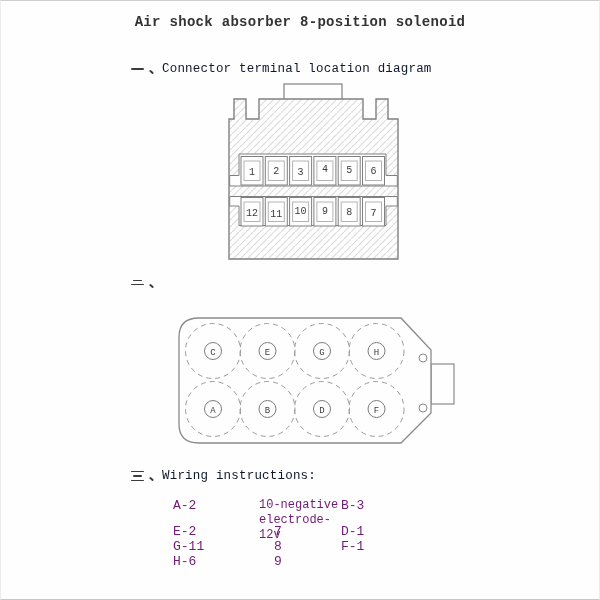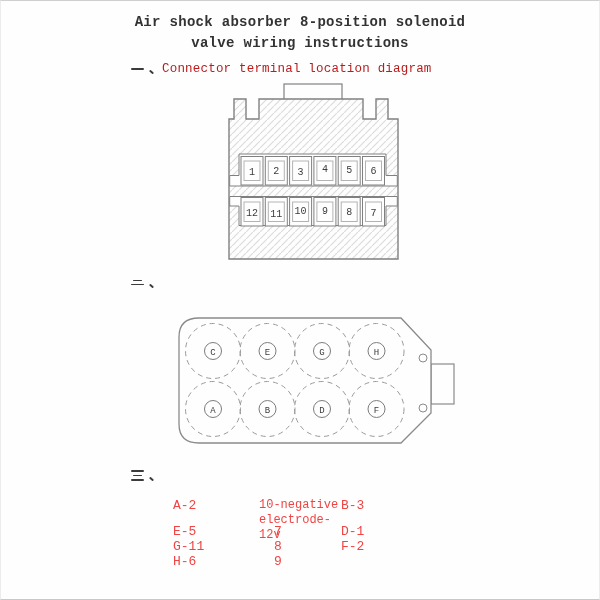--- a/index.html
+++ b/index.html
@@ -11,52 +11,51 @@
     font-family:"Liberation Mono","DejaVu Sans Mono",monospace;
     color:#3b3b3b;
     box-sizing:border-box;
   }
   .title{
     position:absolute;left:0;top:11px;width:100%;
     text-align:center;font-size:14px;font-weight:bold;
     line-height:21px;letter-spacing:.3px;color:#333;
   }
   .heading{
-    position:absolute;font-size:12.5px;letter-spacing:.2px;color:#b91c1c;
+    position:absolute;font-size:12.5px;letter-spacing:.2px;color:#0f172a;
     white-space:nowrap;display:flex;align-items:center;
   }
   
   .cjk{display:inline-flex;flex-direction:column;justify-content:center;
        width:13px;height:13px;margin-right:3px;}
   .cjk .bar{height:1.6px;background:#3b3b3b;border-radius:1px;margin:1.4px 0;}
   .cjk .bar.short{width:9px;margin-left:2px;}
   .dun{display:inline-block;width:5px;height:2px;background:#3b3b3b;
        transform:rotate(40deg);margin:6px 8px 0 2px;border-radius:1px;}
   svg{position:absolute;overflow:visible;}
   svg text{font-family:"Liberation Mono","DejaVu Sans Mono",monospace;fill:#3b3b3b;}
   .wiring{
     position:absolute;left:172px;top:497px;
     display:grid;grid-template-columns:86px 82px 112px;
-    font-size:13px;color:#ef4444;font-family:Liberation Mono, monospace;
+    font-size:13px;color:#701a75;font-family:Liberation Mono, monospace;
   }
   .wiring .cell{height:15px;line-height:15px;}
   .wiring .r1{height:26px;}
   .wiring .c3{padding-left:15px;}
   .small2{font-size:12px;line-height:9.5px;text-align:left;width:88px;
           padding-left:0!important;letter-spacing:0;}
   .small2 span{display:block;}
 </style>
 </head>
 <body>
 
 <div id="page">
 
   <div class="title">
     <div>Air shock absorber 8-position solenoid</div>
-    <div>valve wiring instructions</div>
   </div>
 
   <div class="heading" style="left:130px;top:61px;">
     <span class="cjk">
         <span class="bar"></span>
       </span>
     <span class="dun"></span>
     <span>Connector terminal location diagram</span>
   </div>
 
@@ -208,35 +207,36 @@
     </g>
   </svg>
 
   <div class="heading" style="left:130px;top:468px;">
     <span class="cjk">
         <span class="bar"></span>
         <span class="bar short"></span>
         <span class="bar"></span>
       </span>
     <span class="dun"></span>
+    <span>Wiring instructions:</span>
   </div>
 
   <div class="wiring">
     <div class="cell r1">A-2</div>
     <div class="cell r1 c3 small2">
       <span>10-negative</span>
       <span>electrode-12v</span>
     </div>
 
     <div class="cell">B-3</div>
-    <div class="cell">E-5</div>
+    <div class="cell">E-2</div>
     <div class="cell c3">7</div>
 
     <div class="cell">D-1</div>
     <div class="cell">G-11</div>
     <div class="cell c3">8</div>
 
-    <div class="cell">F-2</div>
+    <div class="cell">F-1</div>
     <div class="cell">H-6</div>
     <div class="cell c3">9</div>
   </div>
 
 </div>
 
 </body></html>

